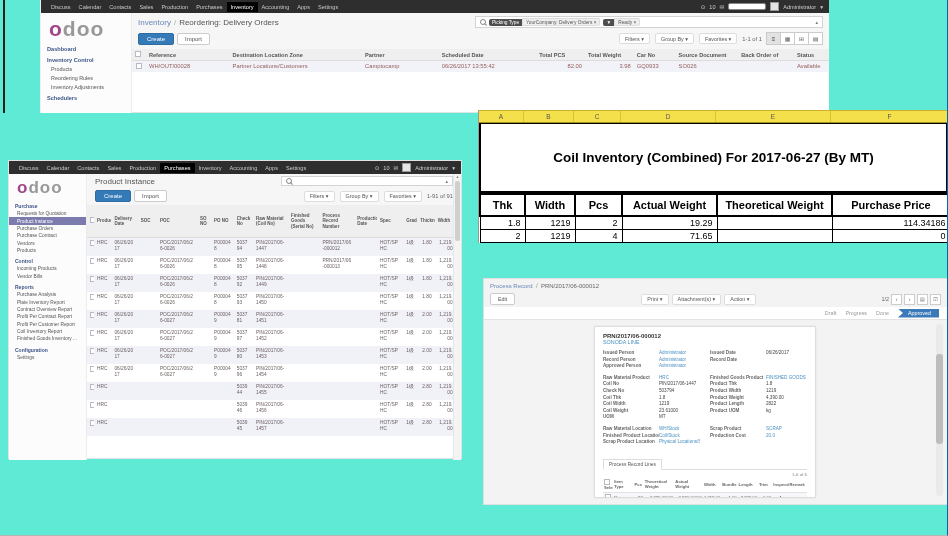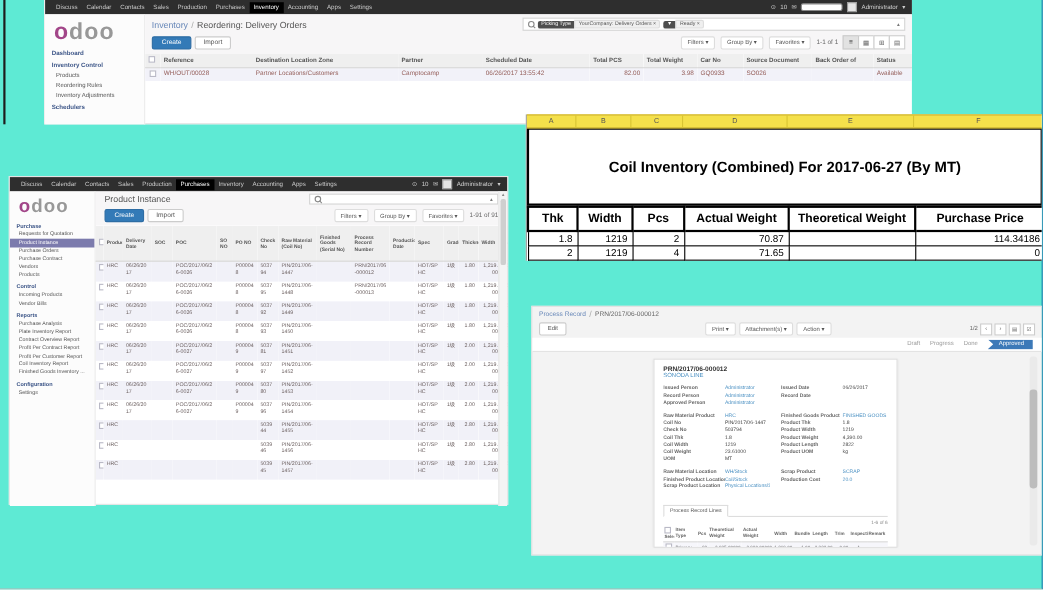--- a/index.html
+++ b/index.html
@@ -55,21 +55,21 @@
   .bc-title{color:#555;font-size:8px;white-space:nowrap;}
   .win1 .searchbox{margin-left:auto;width:348px;height:12px;}
   .cp-row2{display:flex;align-items:center;margin-top:4px;gap:3px;}
   .cp-right{margin-left:auto;display:flex;align-items:center;gap:5px;}
   table.t1{font-size:5.8px;}
   table.t1 th{font-size:5.6px;}
   table.t1 tbody tr{background:#f2f2f9;cursor:pointer;}
   table.t1 td{color:#96605c;white-space:nowrap;}
 
   
-  .win2{left:478px;top:104px;width:470px;border-left:1px solid #999;}
+  .win2{left:478px;top:110px;width:470px;border-left:1px solid #999;}
   .xl-letters{display:grid;grid-template-columns:45px 50px 47px 95px 115px 118px;background:#f4e04b;
               border-top:1px solid #cdb02e;border-bottom:1px solid #a8901c;height:11px;}
   .xl-letters .mitem{color:#555;font-size:6.5px;text-align:center;line-height:11px;padding:0;border-right:1px solid #d8c433;}
   .xl-title{height:67px;border:2px solid #000;border-top-width:1px;display:flex;align-items:center;justify-content:center;}
   .xl-title span{font-size:13.5px;font-weight:bold;color:#000;}
   table.xlt{border-collapse:collapse;width:100%;table-layout:fixed;}
   table.xlt th{border:2px solid #000;font-size:11px;font-weight:bold;text-align:center;padding:4px 2px;background:#fff;color:#000;}
   table.xlt td{border:1px solid #000;font-size:9px;text-align:right;padding:0.5px 4px;height:11px;color:#000;background:#fff;}
 
   
@@ -282,21 +282,21 @@
             <th class="c3 ac">Actual Weight</th>
             <th class="c4 ac">Theoretical Weight</th>
             <th class="c5 ac">Purchase Price</th>
           </tr>
         </thead>
       <tbody>
           <tr>
             <td class="c0 ar">1.8</td>
             <td class="c1 ar">1219</td>
             <td class="c2 ar">2</td>
-            <td class="c3 ar">70.87</td>
+            <td class="c3 ar">19.29</td>
             <td class="c4 ar"></td>
             <td class="c5 ar">114.34186</td>
           </tr>
           <tr>
             <td class="c0 ar">2</td>
             <td class="c1 ar">1219</td>
             <td class="c2 ar">4</td>
             <td class="c3 ar">71.65</td>
             <td class="c4 ar"></td>
             <td class="c5 ar">0</td>

